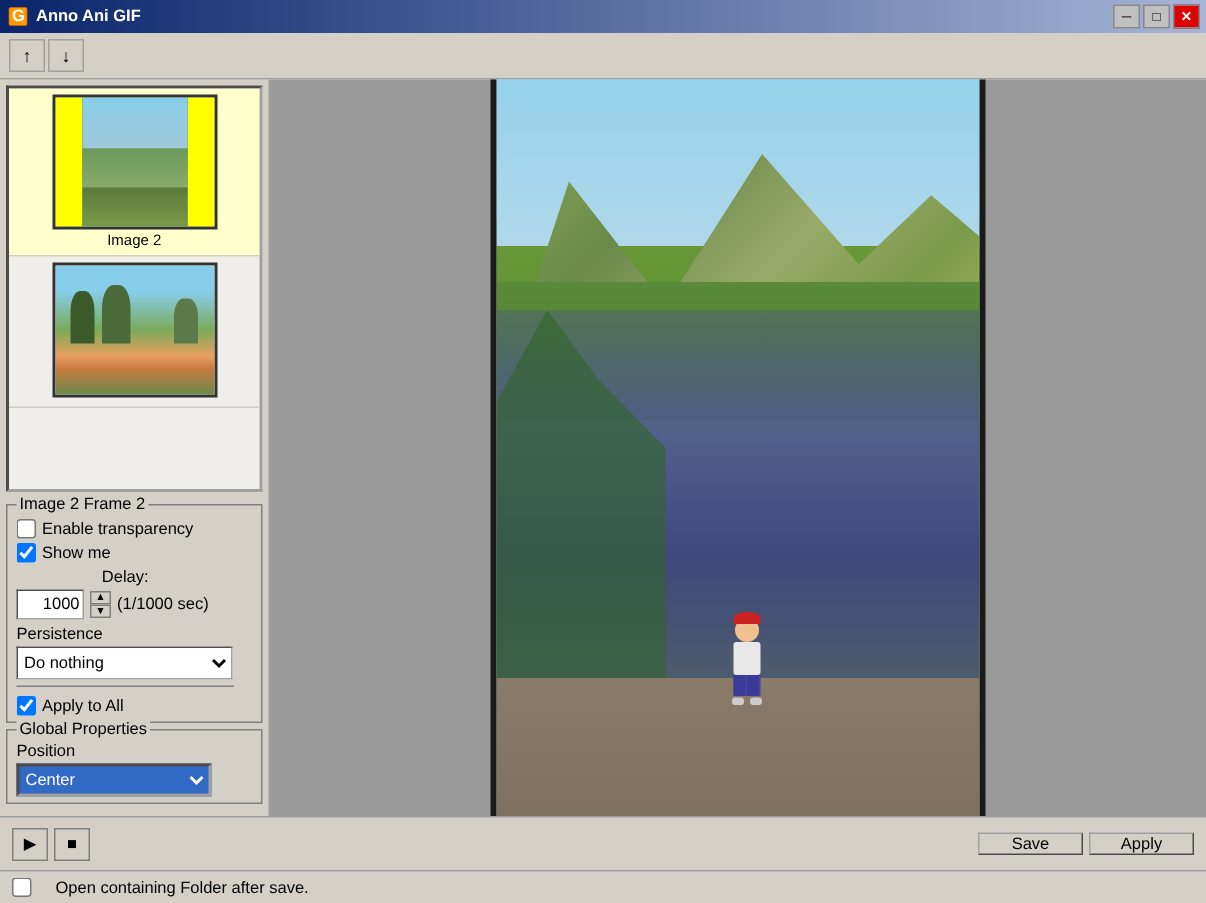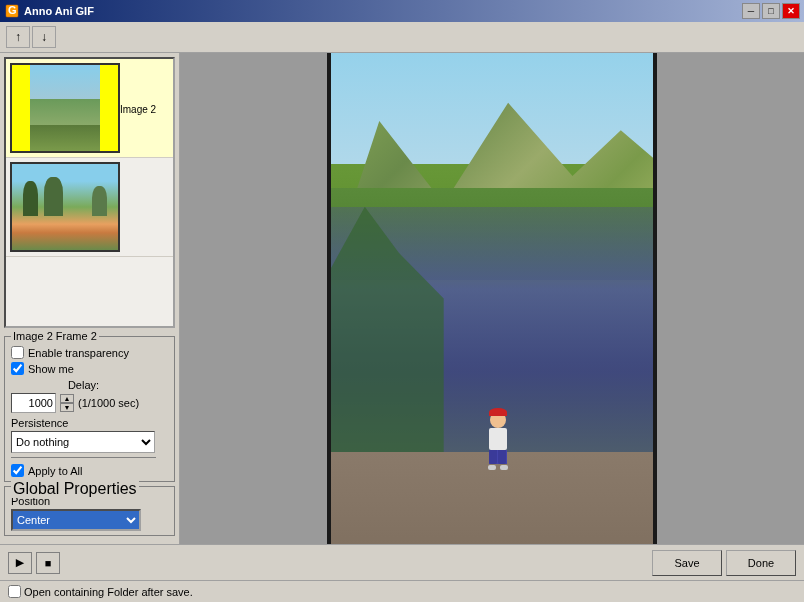--- a/index.html
+++ b/index.html
@@ -76,21 +76,21 @@
       flex: 1;
       background: #f0eeea;
       border: 2px inset #a0a0a0;
       margin: 4px 4px 0 4px;
       overflow-y: auto;
       position: relative;
     }
     .frame-item {
       padding: 4px;
       display: flex;
-      flex-direction: row;
+      flex-direction: column;
       align-items: center;
       cursor: pointer;
       border-bottom: 1px solid #d0ccc4;
     }
     .frame-item.selected { background: #ffffcc; }
     .frame-thumb {
       width: 110px; height: 90px;
       border: 2px solid #333;
       overflow: hidden;
       position: relative;
@@ -179,21 +179,21 @@
       border: 1px solid #808080;
       margin: 4px 0;
       padding: 6px 6px 4px 6px;
       position: relative;
     }
     .global-title {
       position: absolute;
       top: -7px; left: 6px;
       background: #d4d0c8;
       padding: 0 2px;
-      font-size: 16px;
+      font-size: 11px;
     }
     .position-label { font-size: 11px; margin: 2px 0; }
     .position-select {
       width: 130px; height: 22px;
       background: #316ac5;
       color: white;
       border: 2px inset #a0a0a0;
       font-size: 11px;
       cursor: pointer;
       appearance: auto;
@@ -235,37 +235,37 @@
     }
     .play-btn, .stop-btn {
       width: 24px; height: 22px;
       background: #d4d0c8;
       border: 1px solid #808080;
       display: flex; align-items: center; justify-content: center;
       cursor: pointer; font-size: 10px;
     }
     .bottom-spacer { flex: 1; }
     .save-btn, .done-btn {
-      min-width: 70px; height: 26px;
+      min-width: 70px; height: 15px;
       background: #d4d0c8;
       border: 1px outset #a0a0a0;
       cursor: pointer;
       font-size: 11px;
       display: flex; align-items: center; justify-content: center;
     }
 
     .footer-bar {
       height: 22px;
       background: #d4d0c8;
       display: flex;
       align-items: center;
       padding: 0 8px;
       border-top: 1px solid #a0a0a0;
     }
-    .footer-checkbox { display: flex; align-items: center; gap: 3px; }
+    .footer-checkbox { display: flex; align-items: center; gap: 16px; }
     .footer-text { font-size: 11px; }
 
     
     .frame-list::-webkit-scrollbar { width: 14px; }
     .frame-list::-webkit-scrollbar-track { background: #d4d0c8; }
     .frame-list::-webkit-scrollbar-thumb { background: #a0a0a0; border: 1px solid #808080; }
 
     .divider-line { height: 1px; background: #808080; margin: 4px 0; }
   </style>
 </head>
@@ -438,21 +438,21 @@
       <span>▶</span>
     </div>
     <div class="stop-btn">
       <span>■</span>
     </div>
     <div class="bottom-spacer"></div>
     <button class="save-btn">
       <span>Save</span>
     </button>
     <button class="done-btn">
-      <span>Done</span>
+      <span>Apply</span>
     </button>
   </div>
 
   <div class="footer-bar">
     <div class="footer-checkbox">
       <input type="checkbox" id="openFolder" style="">
       <label class="footer-text" for="openFolder">Open containing Folder after save.</label>
     </div>
   </div>
 </div>

